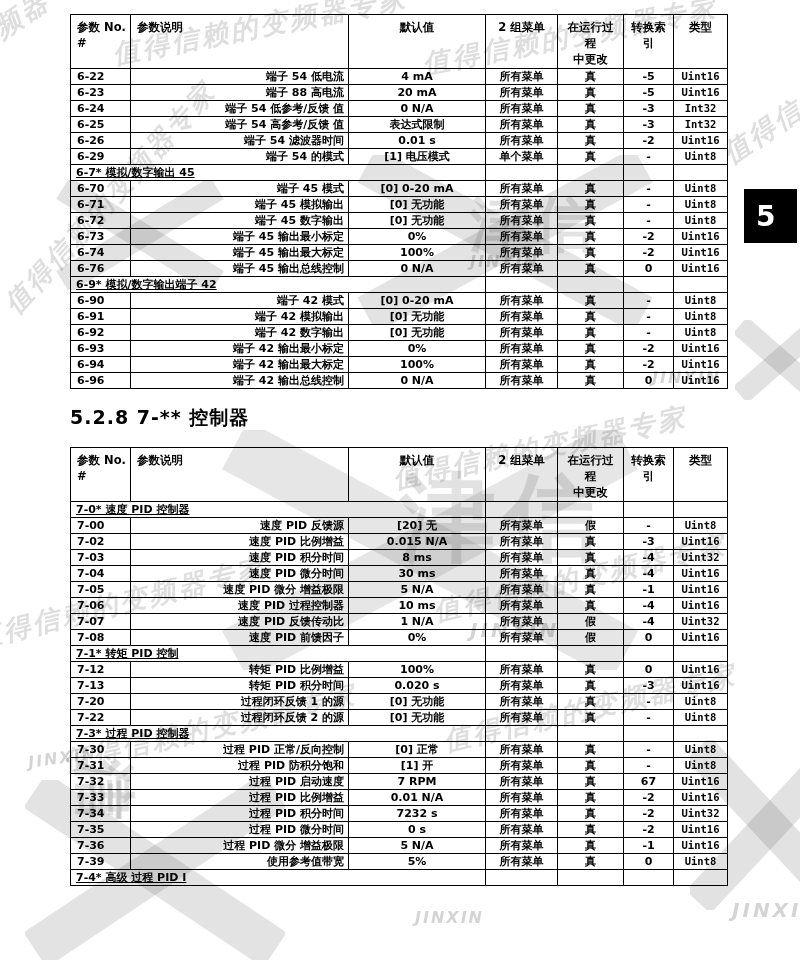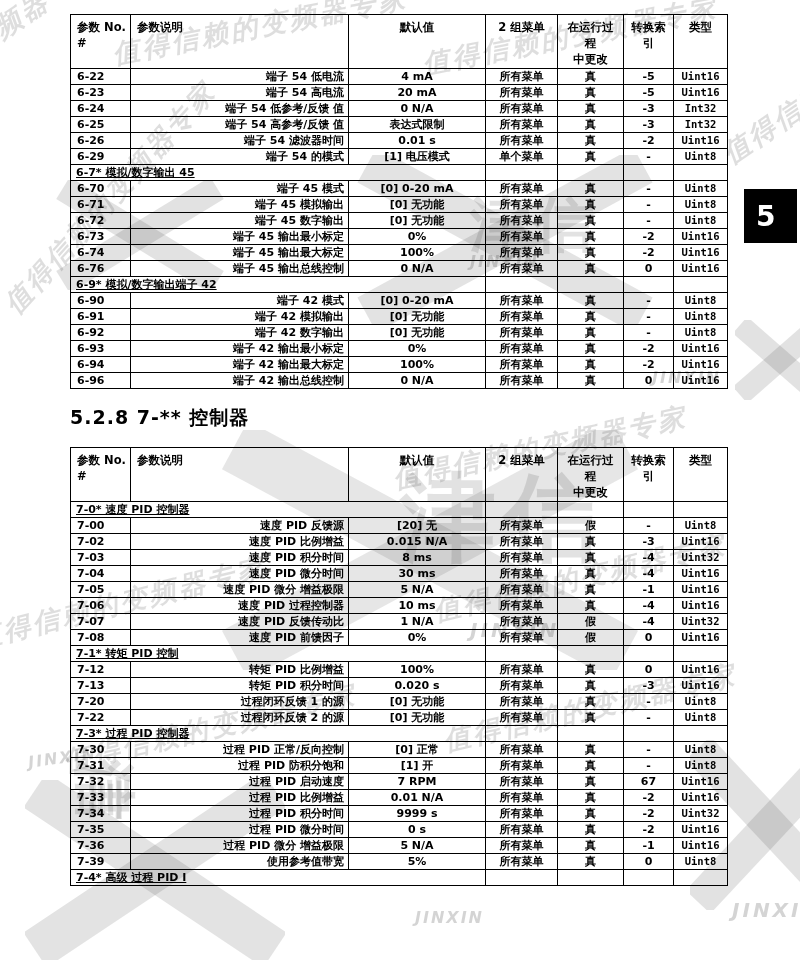--- a/index.html
+++ b/index.html
@@ -148,21 +148,21 @@
         <td class="c-no">6-22</td>
         <td class="c-desc">端子 54 低电流</td>
         <td class="c-def">4 mA</td>
         <td class="c-menu">所有菜单</td>
         <td class="c-chg">真</td>
         <td class="c-idx">-5</td>
         <td class="c-type">Uint16</td>
       </tr>
       <tr class="prow">
         <td class="c-no">6-23</td>
-        <td class="c-desc">端子 54 高电流</td>
+        <td class="c-desc">端子 88 高电流</td>
         <td class="c-def">20 mA</td>
         <td class="c-menu">所有菜单</td>
         <td class="c-chg">真</td>
         <td class="c-idx">-5</td>
         <td class="c-type">Uint16</td>
       </tr>
       <tr class="prow">
         <td class="c-no">6-24</td>
         <td class="c-desc">端子 54 低参考/反馈 值</td>
         <td class="c-def">0 N/A</td>
@@ -510,21 +510,21 @@
         <td class="c-desc">过程 PID 比例增益</td>
         <td class="c-def">0.01 N/A</td>
         <td class="c-menu">所有菜单</td>
         <td class="c-chg">真</td>
         <td class="c-idx">-2</td>
         <td class="c-type">Uint16</td>
       </tr>
       <tr class="prow">
         <td class="c-no">7-34</td>
         <td class="c-desc">过程 PID 积分时间</td>
-        <td class="c-def">9999 s</td>
+        <td class="c-def">7232 s</td>
         <td class="c-menu">所有菜单</td>
         <td class="c-chg">真</td>
         <td class="c-idx">-2</td>
         <td class="c-type">Uint32</td>
       </tr>
       <tr class="prow">
         <td class="c-no">7-35</td>
         <td class="c-desc">过程 PID 微分时间</td>
         <td class="c-def">0 s</td>
         <td class="c-menu">所有菜单</td>

